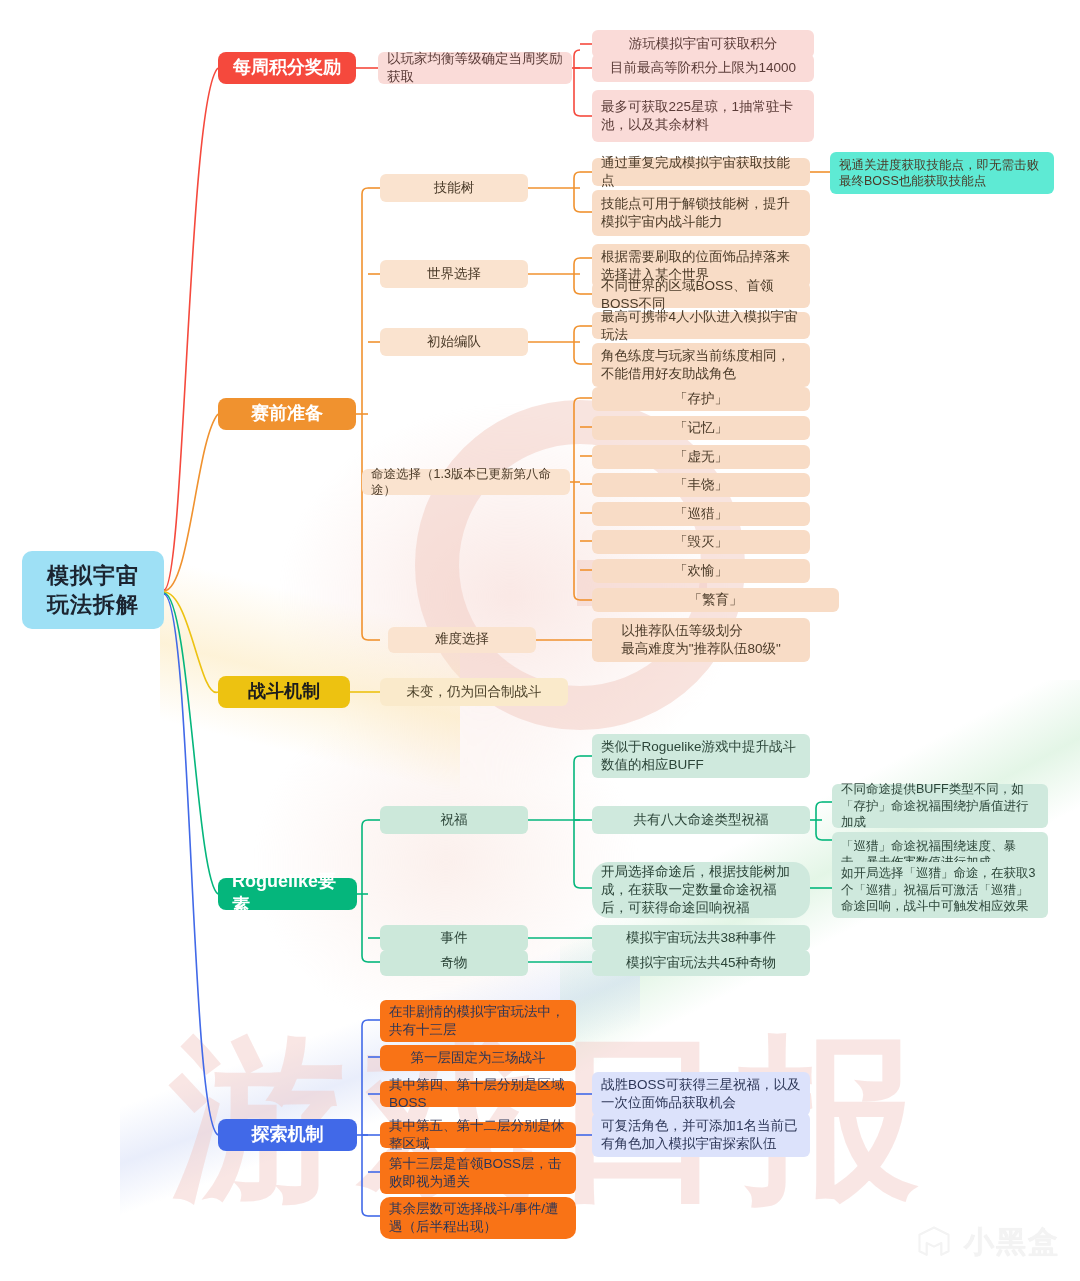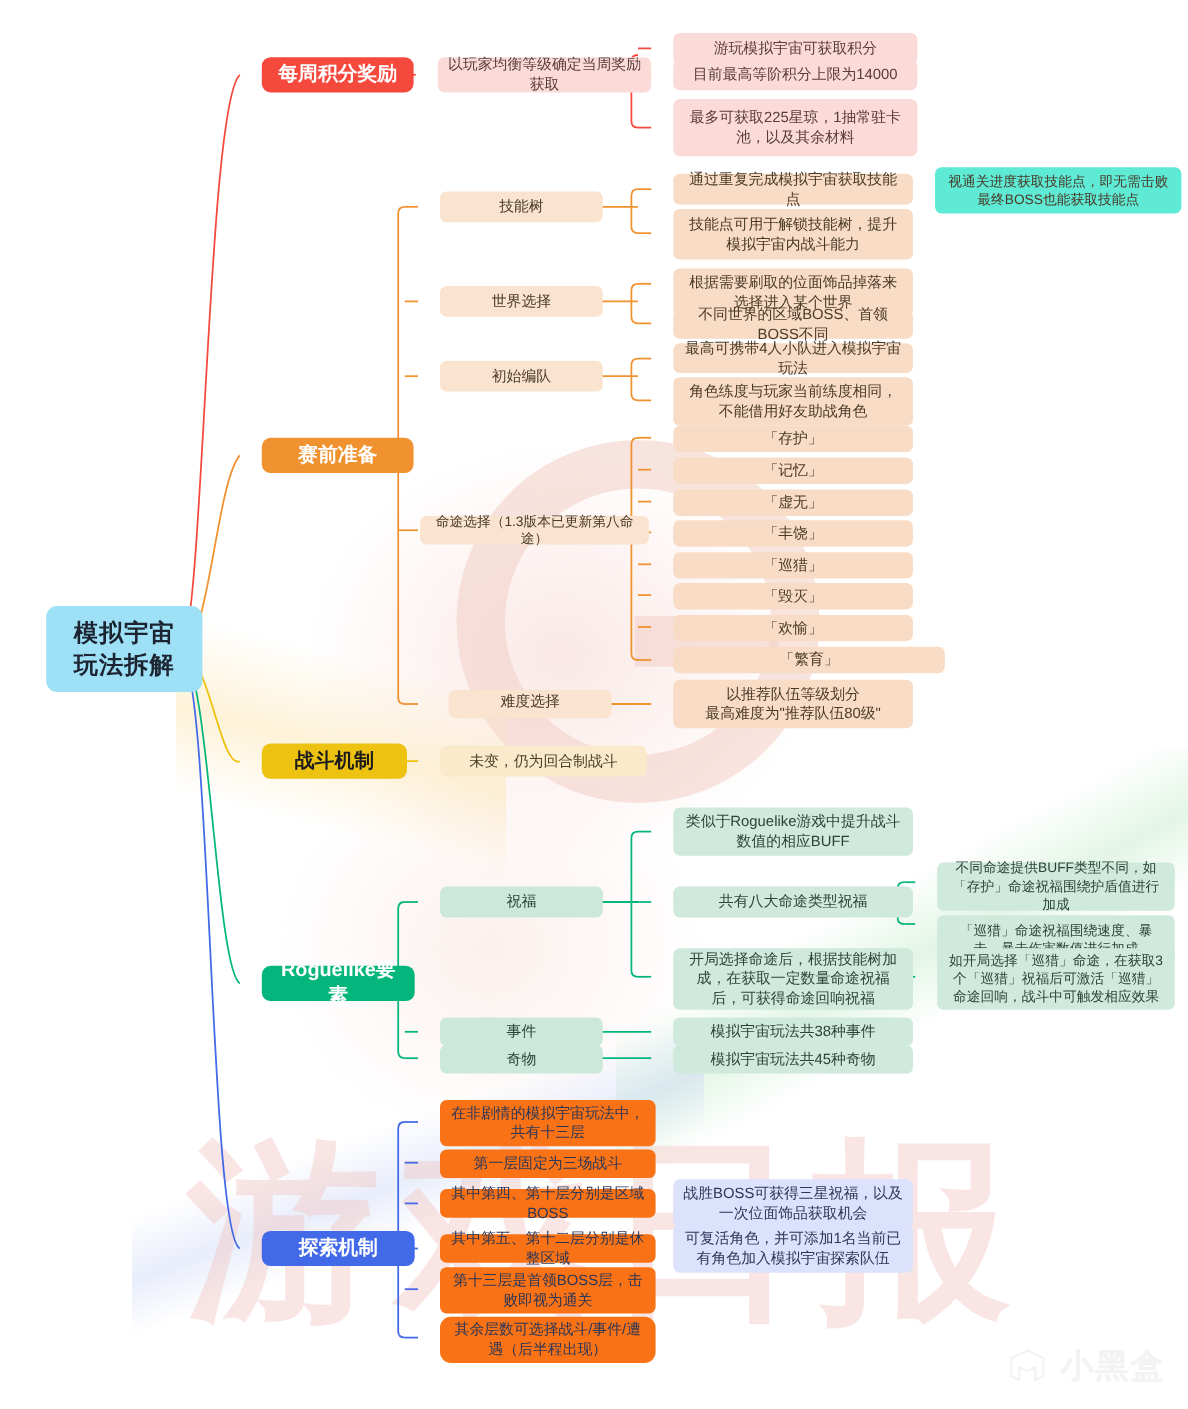--- a/index.html
+++ b/index.html
@@ -54,21 +54,21 @@
   #logo .mark{width:40px;height:40px;}
   #logo .logotext{font-size:30px;font-weight:bold;color:#f2f2f2;letter-spacing:2px;
     font-family:"DejaVu Sans","Liberation Sans",sans-serif;
     text-shadow:0 0 1px #ededed;}
 
   
   #links{position:absolute;left:0;top:0;width:1080px;height:1281px;}
 
   
   .node{position:absolute;box-sizing:border-box;display:flex;align-items:center;justify-content:center;
-        text-align:center;border-radius:7px;padding:5px 9px;line-height:1.32;margin-left:20px;}
+        border-radius:7px;padding:5px 9px;line-height:1.32;}
   .root{
     left:22px;top:551px;width:142px;height:78px;border-radius:10px;
     background:#9ee0f5;color:#1b2430;font-size:22px;font-weight:bold;letter-spacing:1px;
     flex-direction:column;
   }
   .root span{display:block;}
 
   .l1{font-size:18px;font-weight:bold;color:#ffffff;border-radius:8px;height:32px;padding:0 14px;}
   .l1.dark{color:#1c1c1c;}
 
@@ -240,21 +240,21 @@
 最高难度为"推荐队伍80级"</div>
 
   <div class="node l1 c-yel-1 dark" style="left:218px;top:676px;width:132px;">战斗机制</div>
   <div class="node l2 c-yel-2" style="left:380px;top:678px;width:188px;height:28px;">未变，仍为回合制战斗</div>
 
   <div class="node l1 c-grn-1" style="left:218px;top:878px;width:139px;">Roguelike要素</div>
 
   <div class="node l2 c-grn-2" style="left:380px;top:806px;width:148px;height:28px;">祝福</div>
   <div class="node l3 c-grn-3" style="left:592px;top:734px;width:218px;height:44px;">类似于Roguelike游戏中提升战斗数值的相应BUFF</div>
   <div class="node l3 c-grn-3" style="left:592px;top:806px;width:218px;height:28px;">共有八大命途类型祝福</div>
-  <div class="node l3 c-grn-3" style="left:592px;top:862px;width:218px;height:56px;">开局选择命途后，根据技能树加成，在获取一定数量命途祝福后，可获得命途回响祝福</div>
+  <div class="node l3 c-grn-3" style="left:592px;top:862px;width:218px;height:56px;border-radius:17px;">开局选择命途后，根据技能树加成，在获取一定数量命途祝福后，可获得命途回响祝福</div>
   <div class="node l3 c-grn-3" style="left:832px;top:784px;width:216px;height:44px;font-size:12.5px;">不同命途提供BUFF类型不同，如「存护」命途祝福围绕护盾值进行加成</div>
   <div class="node l3 c-grn-3" style="left:832px;top:832px;width:216px;height:44px;font-size:12.5px;">「巡猎」命途祝福围绕速度、暴击、暴击伤害数值进行加成</div>
   <div class="node l3 c-grn-3" style="left:832px;top:862px;width:216px;height:56px;font-size:12.5px;">如开局选择「巡猎」命途，在获取3个「巡猎」祝福后可激活「巡猎」命途回响，战斗中可触发相应效果</div>
 
   <div class="node l2 c-grn-2" style="left:380px;top:925px;width:148px;height:26px;">事件</div>
   <div class="node l3 c-grn-3" style="left:592px;top:925px;width:218px;height:26px;">模拟宇宙玩法共38种事件</div>
   <div class="node l2 c-grn-2" style="left:380px;top:950px;width:148px;height:26px;">奇物</div>
   <div class="node l3 c-grn-3" style="left:592px;top:950px;width:218px;height:26px;">模拟宇宙玩法共45种奇物</div>
 
   <div class="node l1 c-blu-1" style="left:218px;top:1119px;width:139px;">探索机制</div>

